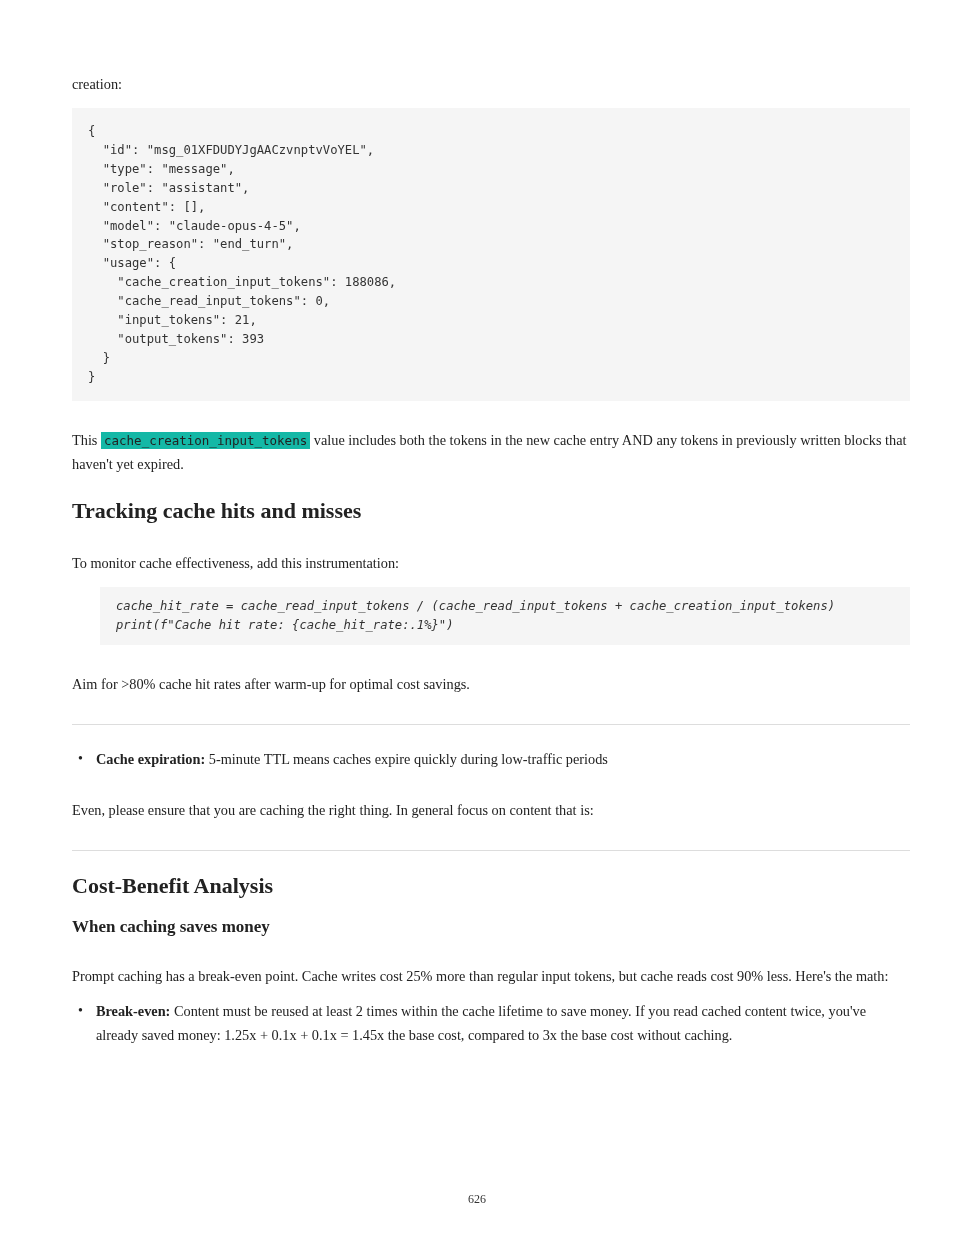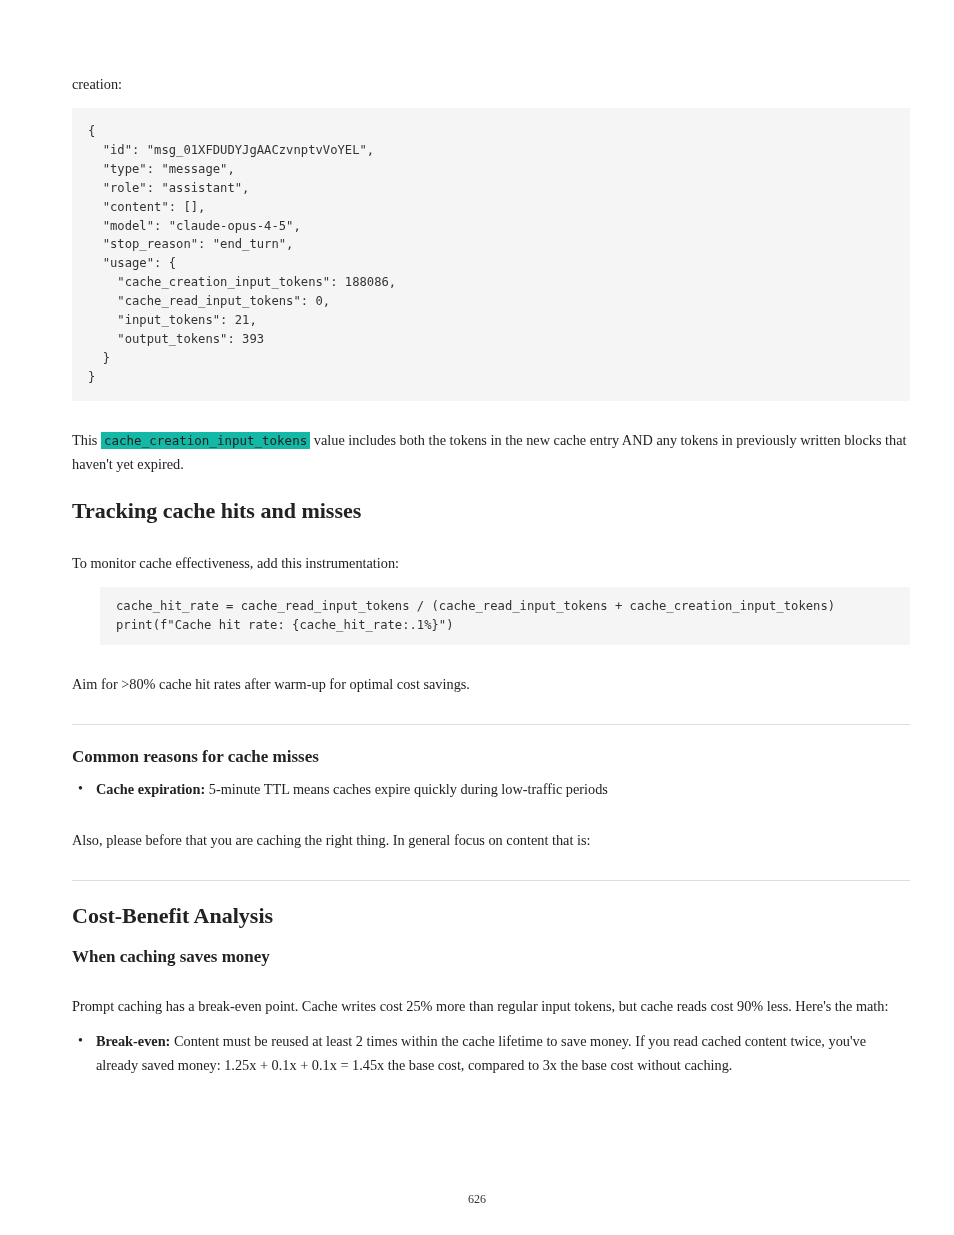--- a/index.html
+++ b/index.html
@@ -27,20 +27,21 @@
       font-size: 12.2px;
       line-height: 1.55;
       padding: 14px 16px;
       margin: 12px 0 18px 0;
       white-space: pre-wrap;
       color: #333;
     }
     .codeblock.small {
       padding: 10px 16px;
       margin-left: 28px;
+      font-style: italic;
     }
     code.inline {
       font-family: 'Menlo', 'Consolas', monospace;
       font-size: 12.5px;
       background: #14b8a6;
       padding: 1px 3px;
     }
     .h2 {
       font-size: 22px;
       font-weight: bold;
@@ -118,29 +119,28 @@
 
   <p class="para">To monitor cache effectiveness, add this instrumentation:</p>
 
   <div class="codeblock small">cache_hit_rate = cache_read_input_tokens / (cache_read_input_tokens + cache_creation_input_tokens)
 print(f"Cache hit rate: {cache_hit_rate:.1%}")</div>
 
   <p class="para">Aim for &gt;80% cache hit rates after warm-up for optimal cost savings.</p>
 
   <hr>
 
-  <h3 class="h3">Common reasons for cache misses</h3>
 
   <ul>
     <li>
       <strong>Cache expiration:</strong><span> 5-minute TTL means caches expire quickly during low-traffic periods</span>
     </li>
   </ul>
 
-  <p class="para">Also, please before that you are caching the right thing. In general focus on content that is:</p>
+  <p class="para">Even, please ensure that you are caching the right thing. In general focus on content that is:</p>
 
 
   <hr>
 
   <h2 class="h2">Cost-Benefit Analysis</h2>
 
   <h3 class="h3">When caching saves money</h3>
 
   <p class="para">Prompt caching has a break-even point. Cache writes cost 25% more than regular input tokens, but cache reads cost 90% less. Here's the math:</p>
 

